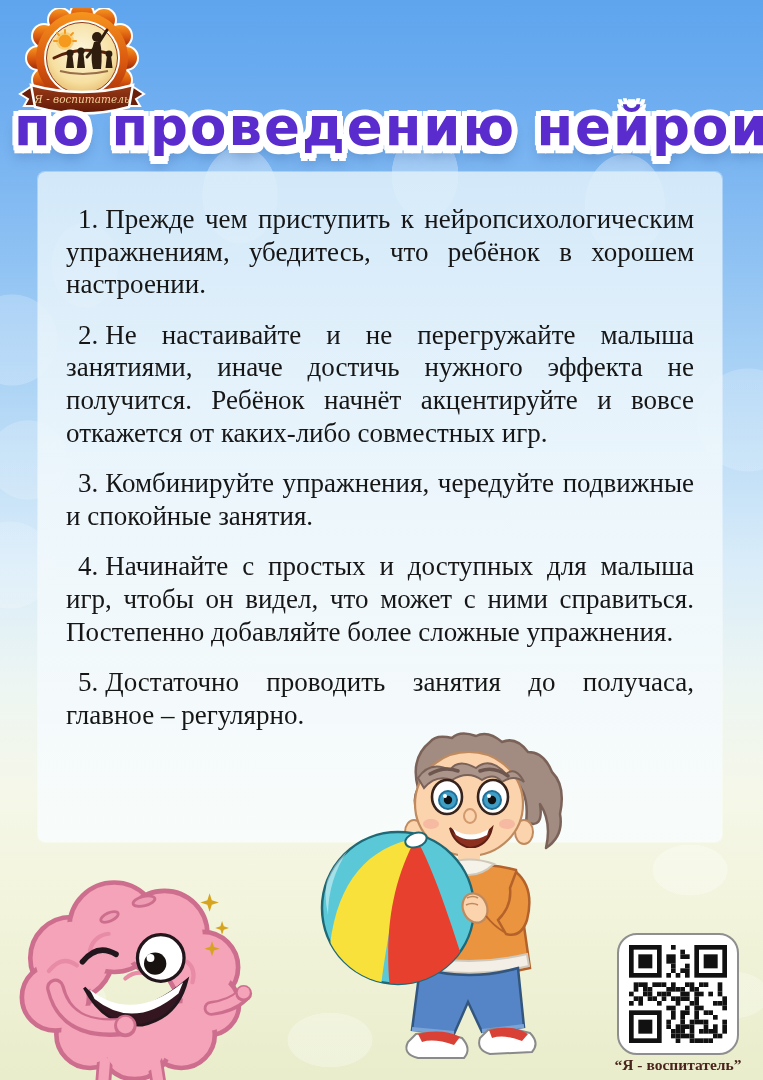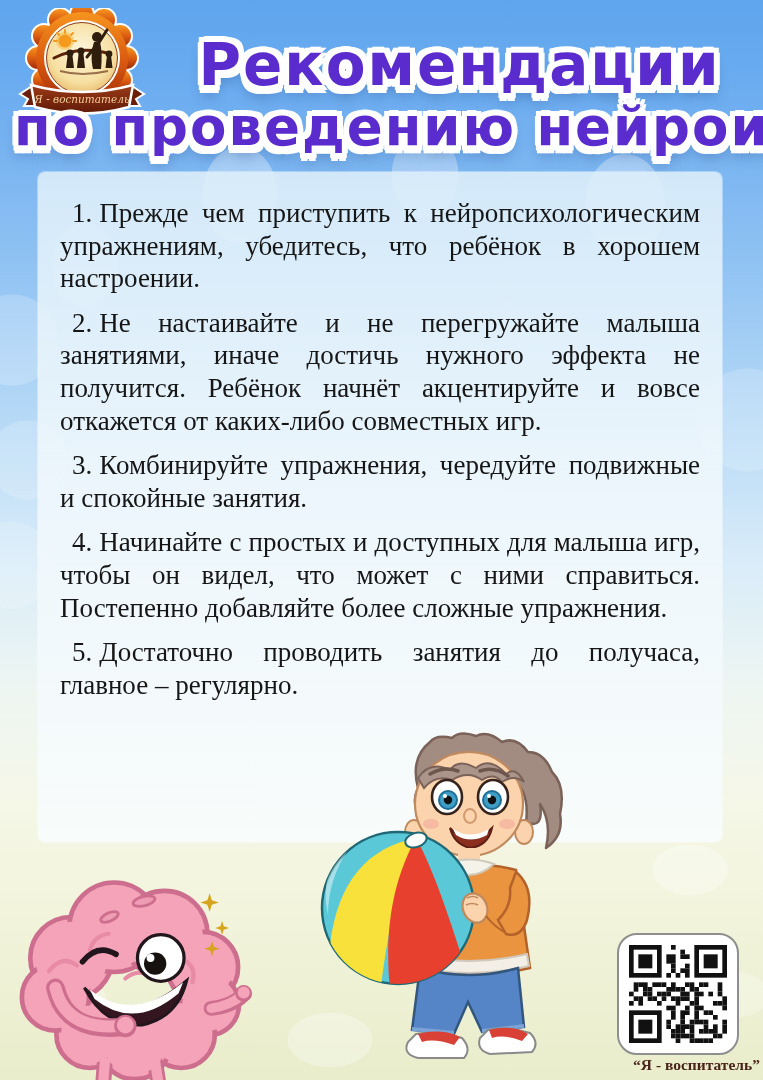--- a/index.html
+++ b/index.html
@@ -39,35 +39,35 @@
   }
   .title-1{left:160px;right:4px;top:36px;font-size:58px;}
   .title-2{left:14px;right:14px;top:100px;font-size:53px;}
   .text-panel{
     position:absolute;left:38px;top:172px;width:684px;height:670px;
     background:linear-gradient(180deg,rgba(222,239,250,.88) 0%,rgba(238,247,252,.92) 45%,rgba(248,252,252,.94) 100%);
     border-radius:7px;box-sizing:border-box;padding:13px 10px 0 10px;
     box-shadow:0 0 0 1px rgba(255,255,255,.35);
   }
   .rec{
-    margin:12px;color:#161616;font-size:27px;line-height:32.6px;
+    margin:18px;color:#161616;font-size:27px;line-height:32.6px;
     text-align:justify;text-indent:12px;
   }
   .rec-num{margin-right:7px;}
   .logo{position:absolute;left:18px;top:8px;width:128px;height:112px;}
   .brain{position:absolute;left:4px;top:848px;width:252px;height:247px;}
   .boy{position:absolute;left:318px;top:730px;width:290px;height:335px;}
   .qr-box{
     position:absolute;left:617px;top:933px;width:122px;height:122px;
     background:#fff;border:2px solid #8f8f8f;border-radius:20px;box-sizing:border-box;
     display:flex;align-items:center;justify-content:center;
   }
   .qr-box svg{width:98px;height:98px;}
   .qr-caption{
-    position:absolute;left:596px;top:1056px;width:164px;text-align:right;
+    position:absolute;left:596px;top:1056px;width:164px;text-align:center;
     font-family:"Liberation Serif",serif;font-size:15.5px;color:#4a241c;font-weight:bold;
   }
 </style>
 </head>
 <body>
 
 <div class="page">
   <div class="bg-deco"></div>
 
   <svg class="logo" viewBox="0 0 128 112">
@@ -147,21 +147,20 @@
       <path d="M42,63 Q64,69 90,63" fill="none" stroke="#5a2208" stroke-width="2" opacity="0.6"></path>
     </g>
     <g>
       <path d="M14,78 L2,86 L10,91 L6,98 L20,98 Z" fill="#6b1f0a" stroke="#ffffff" stroke-width="2"></path>
       <path d="M114,78 L126,86 L118,91 L122,98 L108,98 Z" fill="#6b1f0a" stroke="#ffffff" stroke-width="2"></path>
       <path d="M13,77 Q64,91 115,77 L111,99 Q64,112 17,99 Z" fill="url(#rgrad)" stroke="#ffffff" stroke-width="2.5"></path>
       <text x="64" y="95" text-anchor="middle" font-family="DejaVu Serif, serif" font-style="italic" font-size="10.5" fill="#f2cf9a">Я - воспитатель</text>
     </g>
   </svg>
 
-  <div class="title title-1">Рекомендации</div>
   <div class="title title-2">по проведению нейроигр</div>
 
   <div class="text-panel">
     <p class="rec"><span class="rec-num">1.</span><span>Прежде чем приступить к нейропсихологическим упражнениям, убедитесь, что ребёнок в хорошем настроении.</span></p>
     <p class="rec"><span class="rec-num">2.</span><span>Не настаивайте и не перегружайте малыша занятиями, иначе достичь нужного эффекта не получится. Ребёнок начнёт акцентируйте и вовсе откажется от каких-либо совместных игр.</span></p>
     <p class="rec"><span class="rec-num">3.</span><span>Комбинируйте упражнения, чередуйте подвижные и спокойные занятия.</span></p>
     <p class="rec"><span class="rec-num">4.</span><span>Начинайте с простых и доступных для малыша игр, чтобы он видел, что может с ними справиться. Постепенно добавляйте более сложные упражнения.</span></p>
     <p class="rec"><span class="rec-num">5.</span><span>Достаточно проводить занятия до получаса, главное – регулярно.</span></p>
   </div>
 

